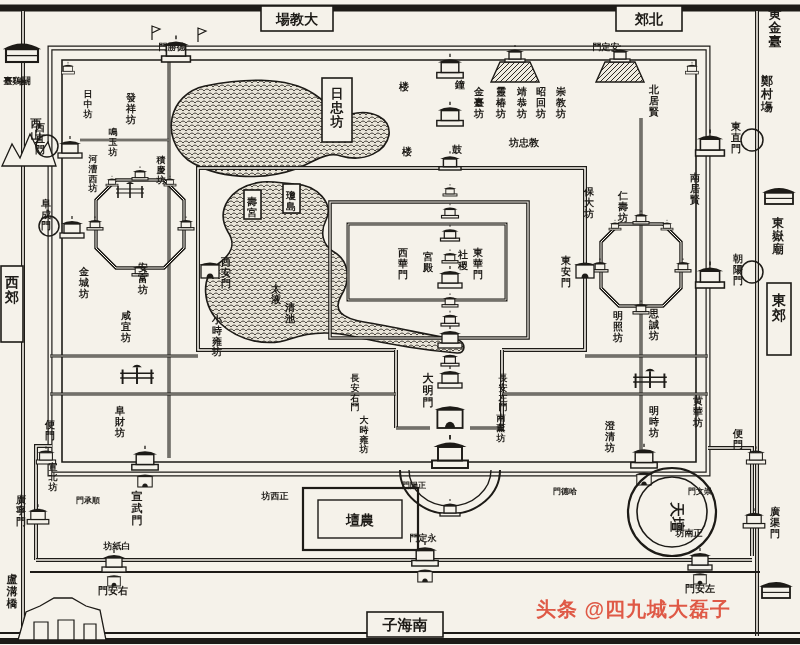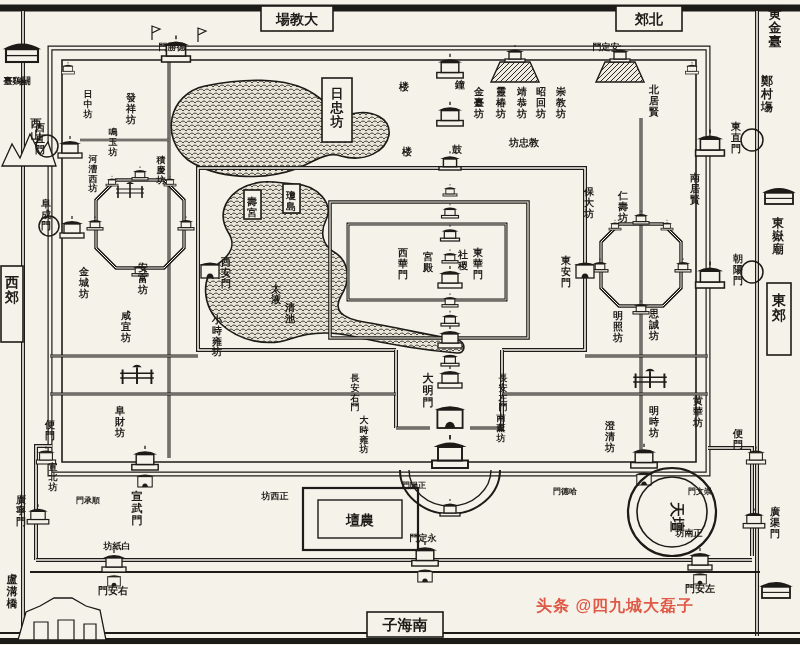--- a/index.html
+++ b/index.html
@@ -8,21 +8,21 @@
   svg{position:absolute;left:0;top:0;}
   svg text{font-family:"Liberation Sans","DejaVu Sans",sans-serif;fill:#1d1b17;font-weight:700;}
   .label-box{fill:#f5f2ea;stroke:#1d1b17;stroke-width:1.6;}
   .dbl{fill:none;stroke:#1d1b17;}
   .dbl-in{fill:none;stroke:#f5f2ea;}
   .ln{fill:none;stroke:#1d1b17;}
   .blk{fill:#1d1b17;stroke:none;}
   .wh{fill:#f5f2ea;stroke:#1d1b17;stroke-width:1.3;}
   .water{fill:url(#water);stroke:#1d1b17;stroke-width:1.6;}
   .hatched{fill:url(#hatch);stroke:#1d1b17;stroke-width:1.4;}
-  .watermark{position:absolute;left:536px;top:596px;width:264px;font-size:16px;font-weight:bold;
+  .watermark{position:absolute;left:536px;top:596px;width:264px;font-size:20px;font-weight:bold;
              letter-spacing:1px;white-space:nowrap;opacity:.88;}
 </style>
 </head>
 <body>
 
 <div class="sheet">
 <svg id="map" width="800" height="645" viewBox="0 0 800 645">
   <defs>
     <pattern id="water" width="12" height="8" patternUnits="userSpaceOnUse">
       <rect width="12" height="8" fill="#e8e4d8"></rect>

